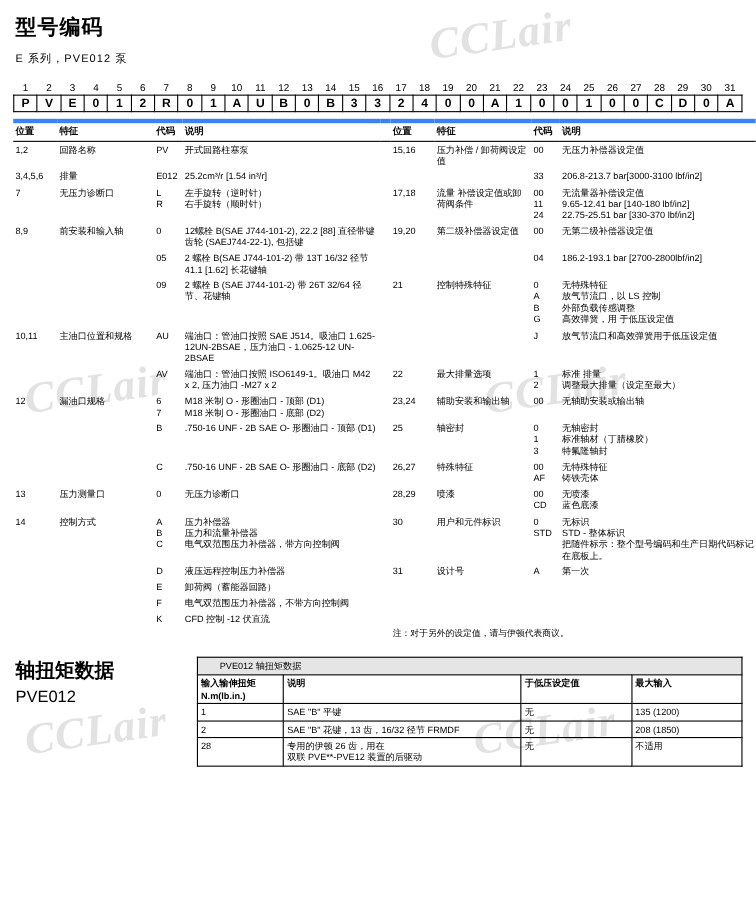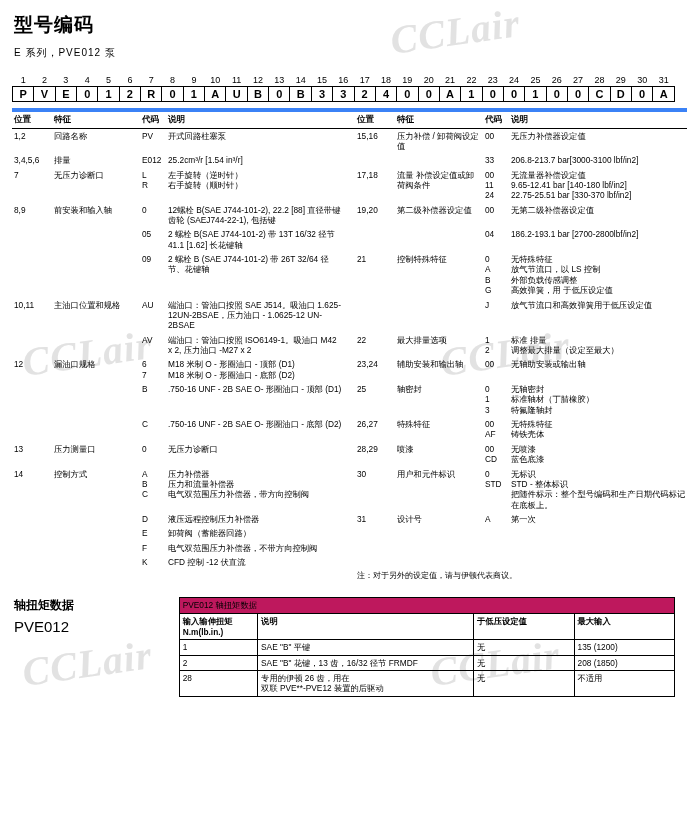--- a/index.html
+++ b/index.html
@@ -67,26 +67,26 @@
   .c-feat { width: 88px; }
   .c-code { width: 26px; }
   .c-desc { width: 180px; }
   .gap { width: 9px; }
   tr.toprule th { border-top: 4px solid #3b82f6; }
   .note { font-size: 8px; padding-top: 6px; }
 
   
   .torque-wrap { margin-top: 14px; display: flex; }
   .torque-left { width: 168px; }
-  .torque-left h3 { font-size: 12px; font-weight: bold; margin: 0 0 4px 2px; }
+  .torque-left h3 { font-size: 18px; font-weight: bold; margin: 0 0 4px 2px; }
   .torque-left .model { font-size: 15px; font-weight: normal; margin: 0 0 0 2px; }
   table.torque { border-collapse: collapse; width: 500px; font-size: 8.3px; }
   table.torque caption {
-    caption-side: top; text-align: left; font-size: 8.3px; padding: 2px 3px;
-    border: 1px solid #000; border-bottom: none; background: #be185d;
+    caption-side: top; text-align: left; font-size: 8.3px; padding: 2px 20px;
+    border: 1px solid #000; border-bottom: none; background: #e5e5e5;
   }
   table.torque th, table.torque td {
     border: 1px solid #000; padding: 2px 3px; vertical-align: top; line-height:1.25;
   }
   table.torque th { font-weight: bold; text-align: left; font-size: 8.3px; }
   .tq-c1 { width: 78px; }
   .tq-c2 { width: 215px; }
   .tq-c3 { width: 100px; }
   .tq-c4 { width: 100px; }
 </style>

